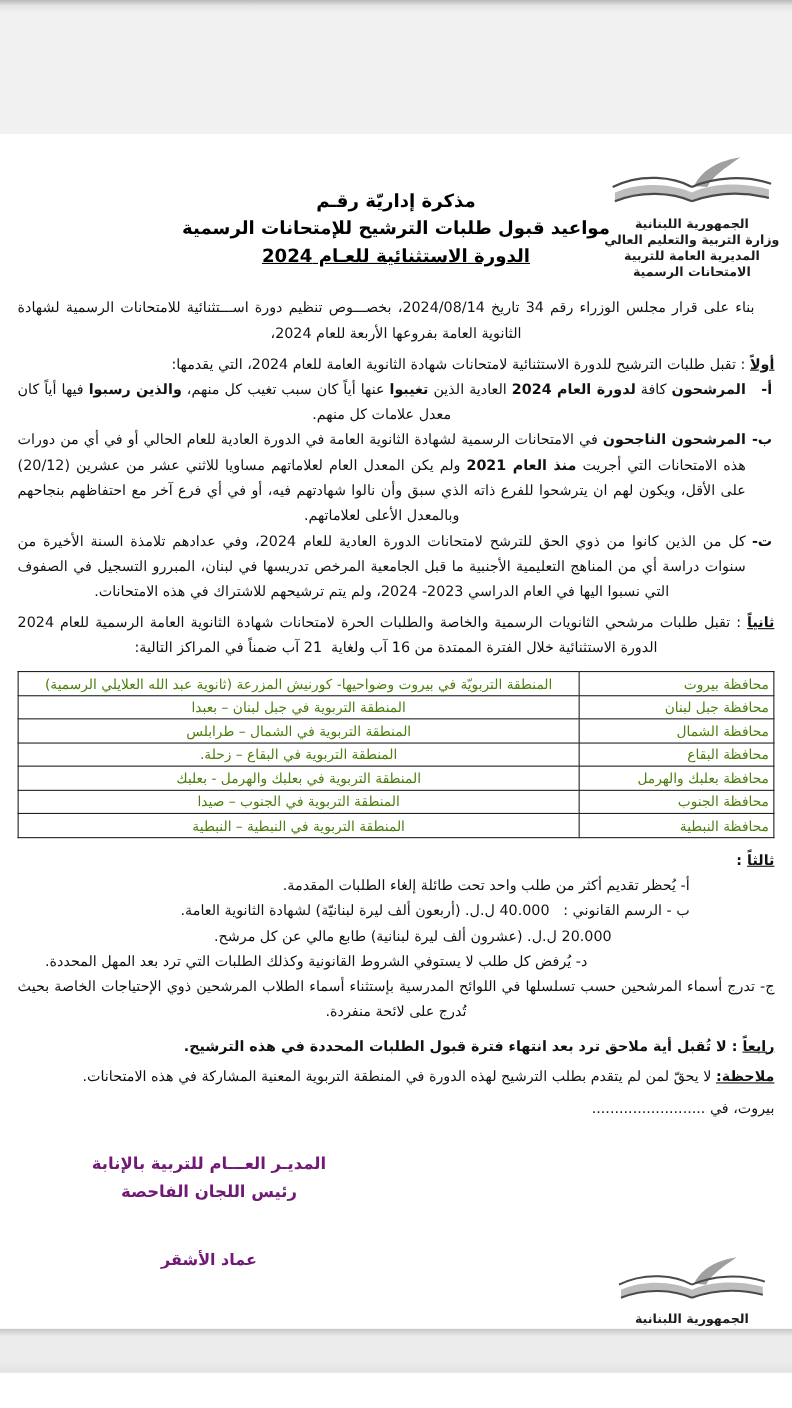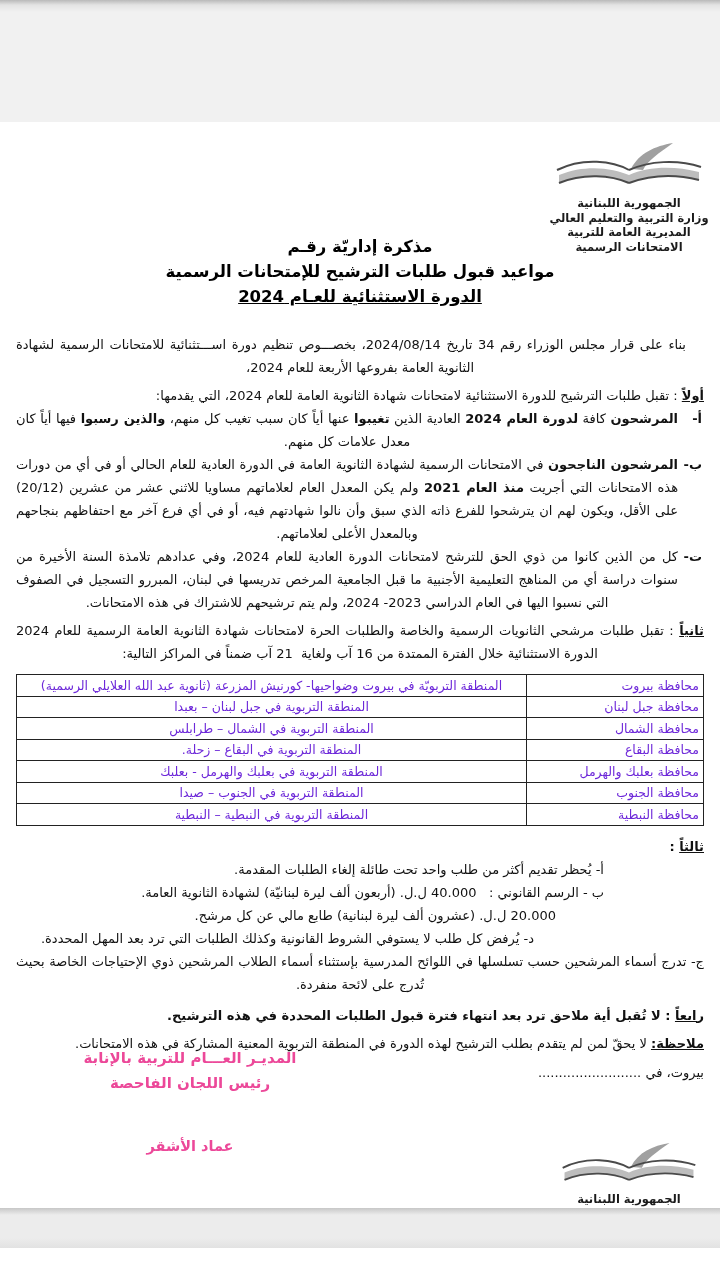--- a/index.html
+++ b/index.html
@@ -25,51 +25,51 @@
   .lbl{font-weight:bold;text-decoration:underline;}
 
   .hdr-block{
     position:absolute;top:20px;right:6px;width:170px;text-align:center;z-index:2;
   }
   .hdr-block .hdr-line{
     direction:rtl;font-size:11.5px;font-weight:bold;line-height:14.5px;color:#1b1b1b;
   }
   .book-svg{display:block;margin:0 auto 2px auto;}
 
-  .title-wrap{padding-top:112px;text-align:center;font-weight:bold;font-size:16.5px;line-height:25px;color:#000;}
+  .title-wrap{padding-top:48px;text-align:center;font-weight:bold;font-size:16.5px;line-height:25px;color:#000;}
   .title-u{text-decoration:underline;}
 
   .para-intro{margin-top:24px;text-align:justify;text-align-last:center;text-indent:18px;}
   .para-first{margin-top:5px;}
   .items{margin-top:0;}
   .item{position:relative;padding-right:26px;text-align:justify;text-align-last:center;}
   .item .marker{position:absolute;right:2px;top:0;font-weight:bold;}
   .para-second{margin-top:5px;text-align:justify;text-align-last:center;}
 
   table.centers{width:100%;border-collapse:collapse;margin-top:9px;}
   table.centers td{
     border:1px solid #222;height:20.5px;padding:0 4px;
-    font-size:12.5px;line-height:15px;color:#6d28d9;
+    font-size:12.5px;line-height:15px;color:#4d7c0f;
   }
   td.prov{width:168px;white-space:nowrap;}
   td.center-cell{text-align:center;}
 
   .third-head{margin-top:9px;}
   .titem{text-align:justify;text-align-last:center;}
-  .ind1{margin-right:100px;text-align:right;text-align-last:right;}
+  .ind1{margin-right:77px;text-align:right;text-align-last:right;}
   .ind2{margin-right:148px;text-align:right;text-align-last:right;}
   .ind3{margin-right:170px;text-align:right;text-align-last:right;}
 
   .para-fourth{margin-top:8px;font-weight:bold;}
   .para-note{margin-top:5px;}
   .place-date{margin-top:6px;text-align:right;}
 
   .sig-block{
     position:absolute;left:30px;top:924px;width:320px;z-index:2;
-    text-align:center;font-weight:bold;font-size:15px;line-height:25px;direction:rtl;color:#ec4899;
+    text-align:center;font-weight:bold;font-size:15px;line-height:25px;direction:rtl;color:#701a75;
   }
   .sig-name{margin-top:38px;font-size:14.5px;}
 
   .ftr-block{
     position:absolute;right:6px;top:1020px;width:170px;text-align:center;z-index:2;
   }
   .ftr-block .hdr-line{direction:rtl;font-size:11.5px;font-weight:bold;line-height:14.5px;color:#1b1b1b;}
 </style>
 </head>
 <body>

